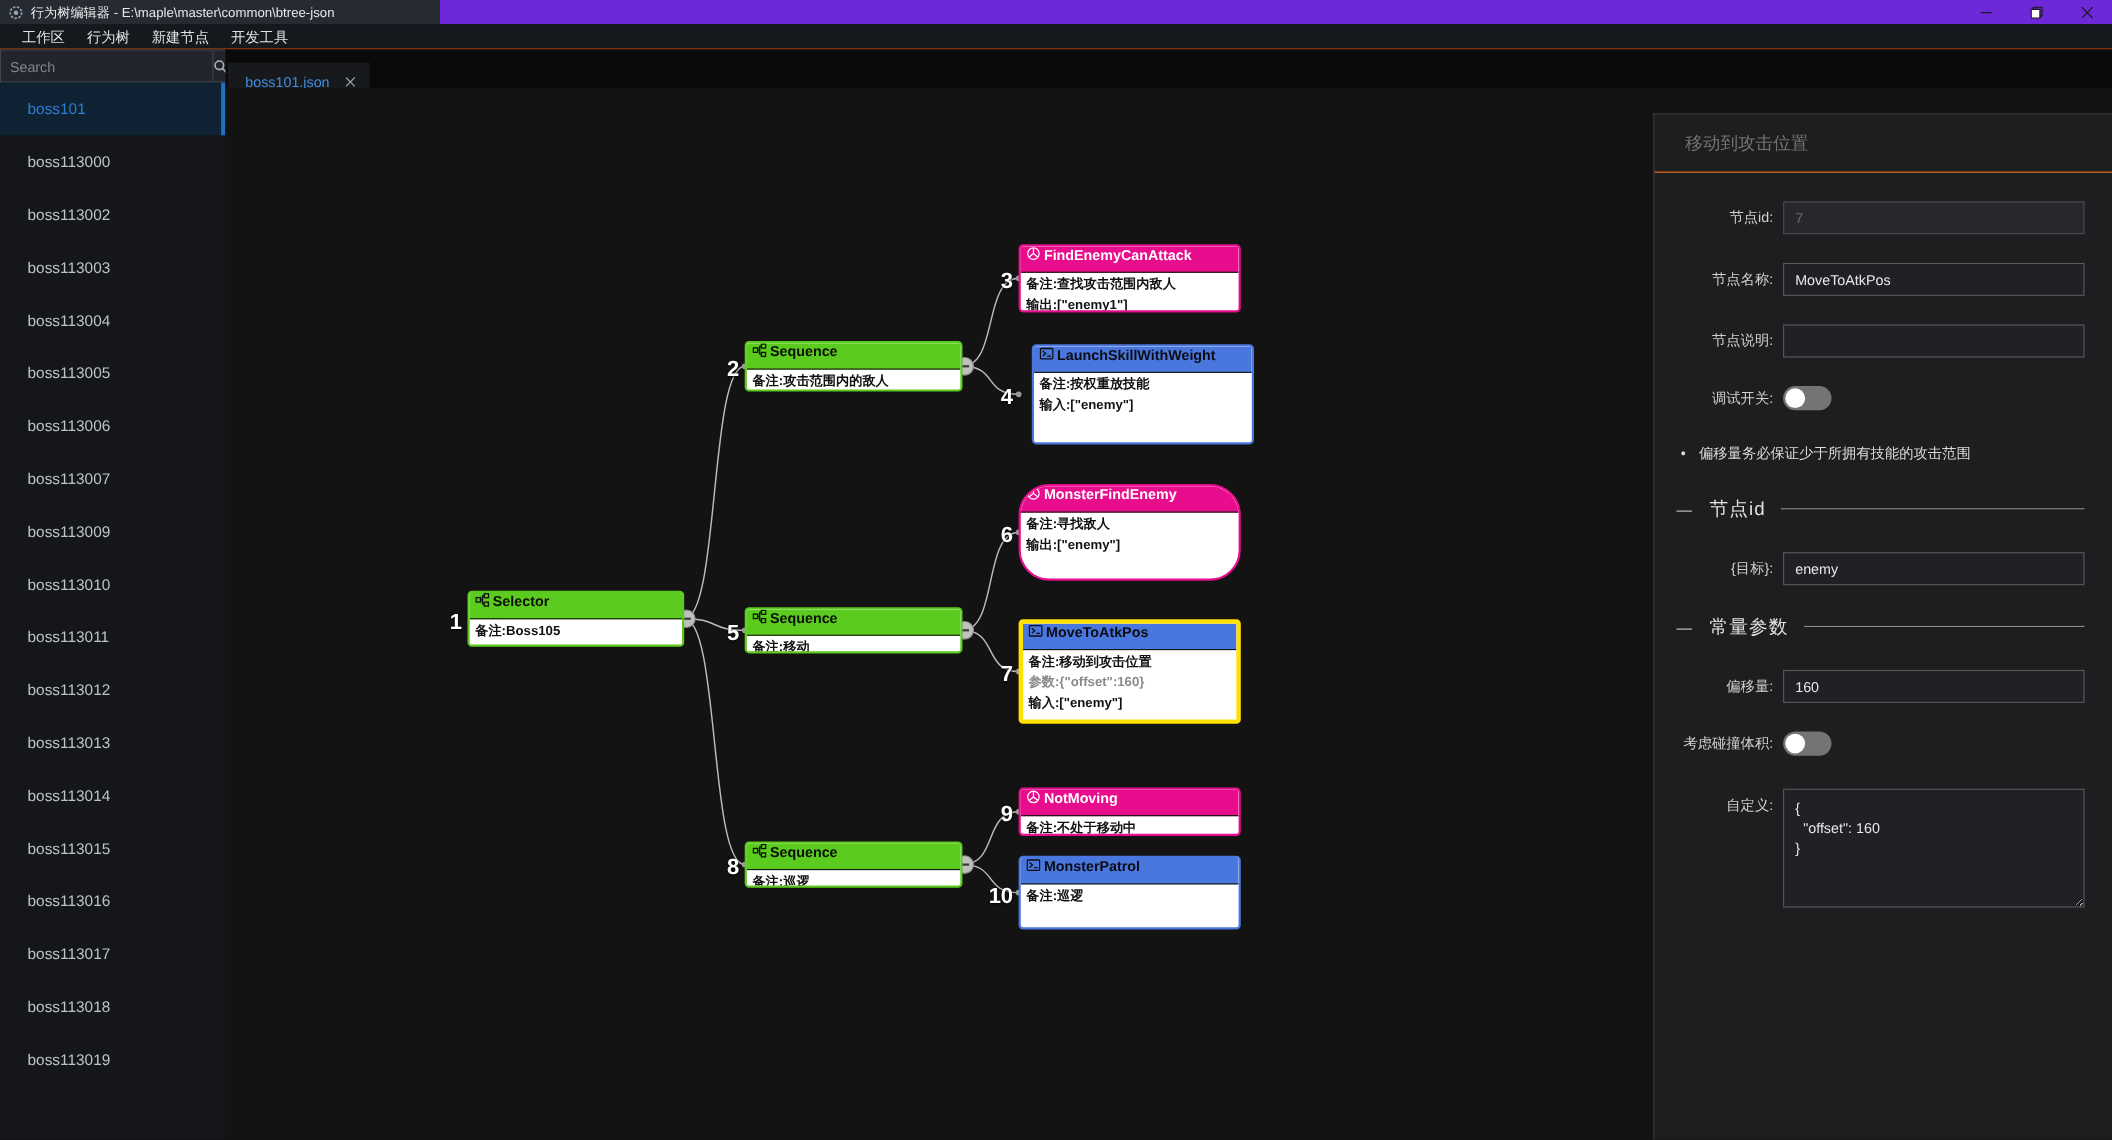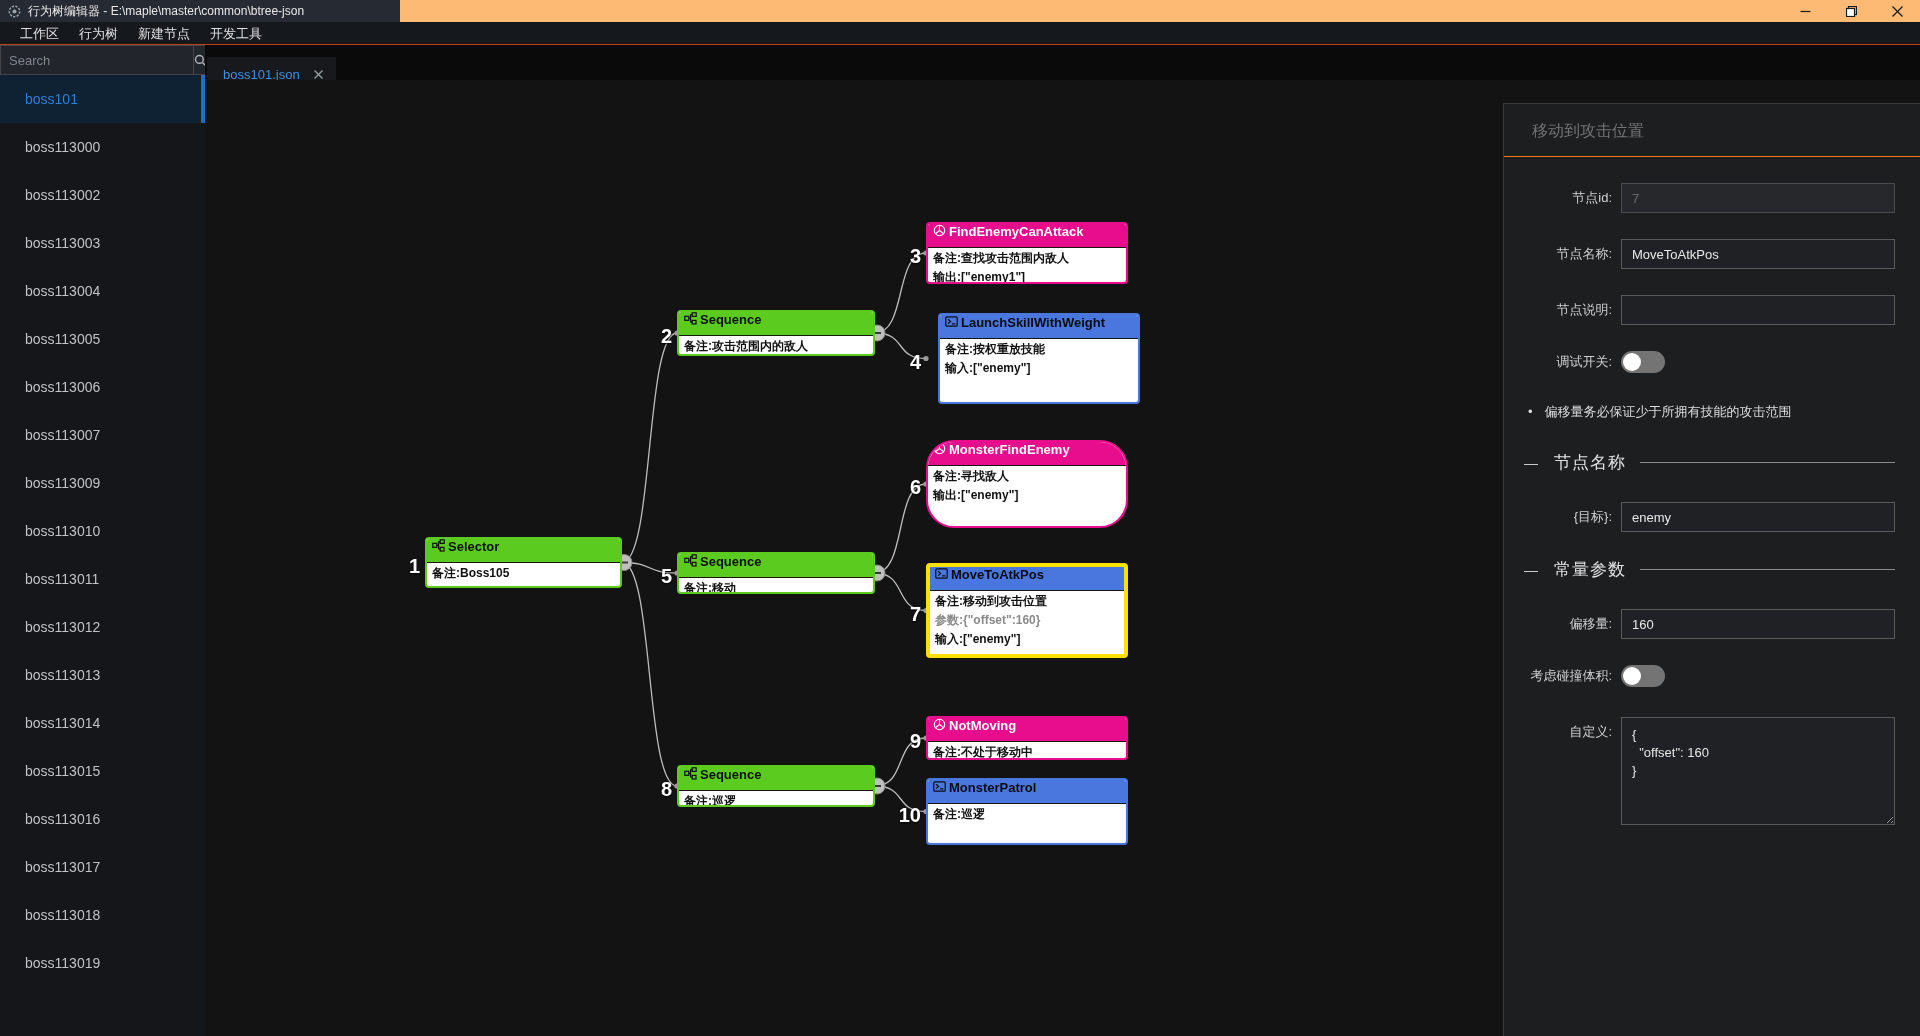--- a/index.html
+++ b/index.html
@@ -1,20 +1,20 @@
 <!DOCTYPE html>
 <html><head>
 <meta charset="utf-8">
 <style>
   * { margin:0; padding:0; box-sizing:border-box; }
   html,body { width:1920px; height:1036px; overflow:hidden; background:#131313;
     font-family:"Liberation Sans","DejaVu Sans",sans-serif; }
 
   
-  .titlebar { position:absolute; left:0; top:0; width:1920px; height:22px; background:#fdba74; }
+  .titlebar { position:absolute; left:0; top:0; width:1920px; height:22px; background:#6d28d9; }
   .titlebar-dark { position:absolute; left:0; top:0; width:400px; height:22px; background:#262a33;
     display:flex; align-items:center; color:#e8e8e8; font-size:12px; }
   .app-icon { width:13px; height:13px; margin:0 7px 0 8px; flex:0 0 auto; }
   .win-controls { position:absolute; right:0; top:0; height:22px; display:flex; }
   .win-btn { width:46px; height:22px; display:flex; align-items:center; justify-content:center; color:#1a1a1a; }
 
   
   .menubar { position:absolute; left:0; top:22px; width:1920px; height:23px; background:#15181c;
     display:flex; align-items:center; padding-left:10px; border-bottom:1px solid #c2410c; }
   .menu-item { color:#dfe1e4; font-size:13px; padding:0 10px; height:23px; line-height:23px; }
@@ -357,21 +357,21 @@
       <input class="inp" value="" style="">
     </div>
     <div class="p-row" style="margin-bottom:30px;">
       <div class="p-label">调试开关:</div>
       <div class="toggle">
           <div class="knob"></div>
         </div>
     </div>
     <div class="p-note">偏移量务必保证少于所拥有技能的攻击范围</div>
     <div class="p-section">
-      <span class="sec-title">节点名称</span>
+      <span class="sec-title">节点id</span>
         <span class="sec-line"></span>
     </div>
     <div class="p-row">
       <div class="p-label">{目标}:</div>
       <input class="inp" value="enemy" style="">
     </div>
     <div class="p-section">
       <span class="sec-title">常量参数</span>
         <span class="sec-line"></span>
     </div>

